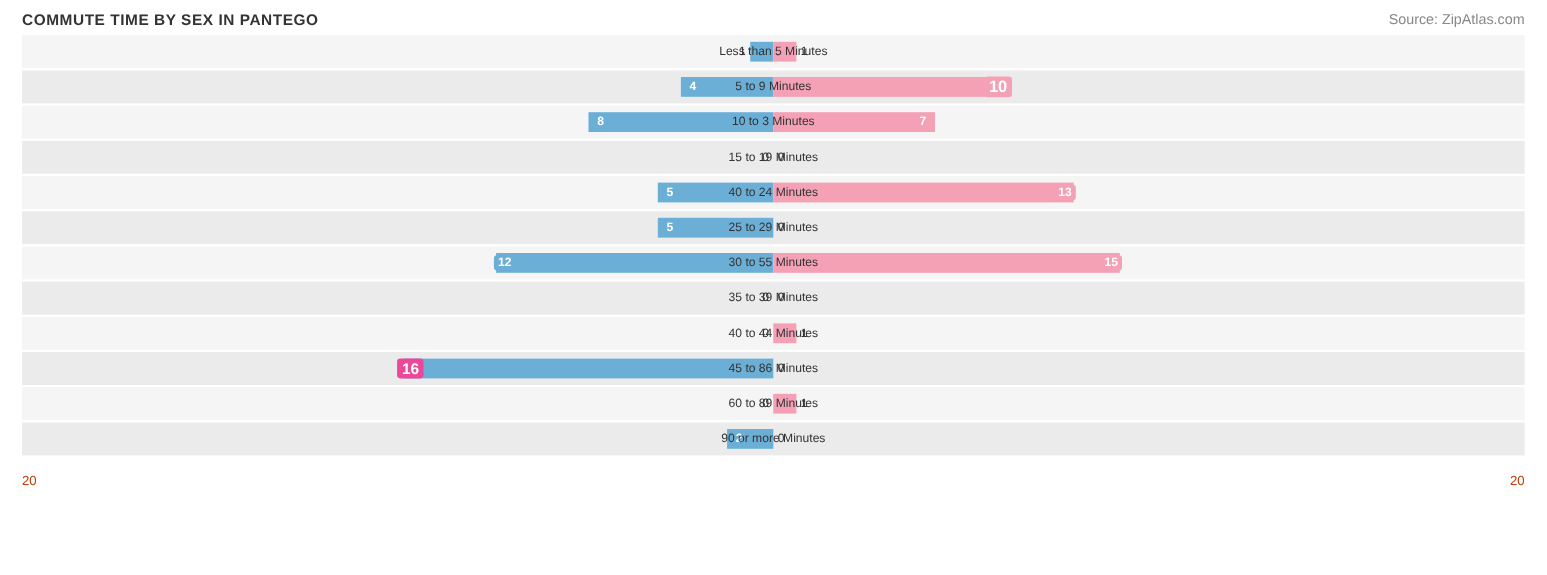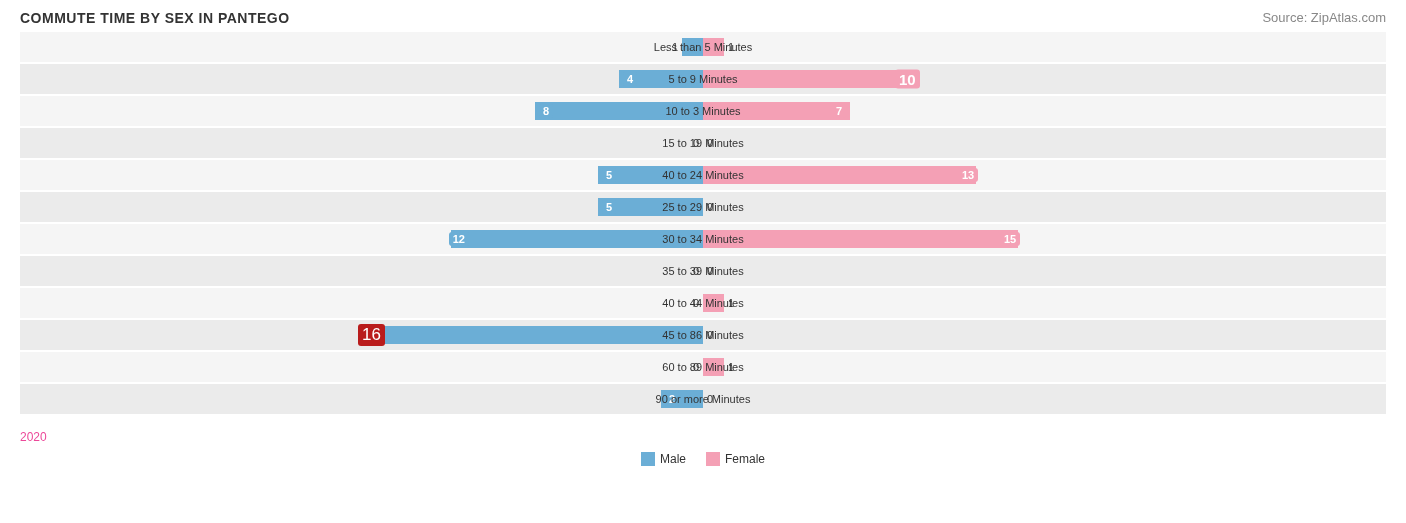--- a/index.html
+++ b/index.html
@@ -72,23 +72,24 @@
     .bar-female {
       position: absolute;
       height: 18px;
       background: #f4a0b5;
       top: 50%;
       transform: translateY(-50%);
       left: 50%;
     }
     .axis-bottom {
       display: flex;
+      justify-content: space-between;
       margin-top: 8px;
       font-size: 12px;
-      color: #ec4899;
+      color: #c2410c;
       padding: 0 0px;
     }
     .legend {
       display: flex;
       justify-content: center;
       align-items: center;
       gap: 20px;
       margin-top: 8px;
       font-size: 12px;
       color: #333;
@@ -150,21 +151,21 @@
       <div class="row">
         <div class="bar-male" style="width: 105px; background: rgb(107, 174, 214);"></div>
         <div class="bar-female" style="width: 0px; background: rgb(244, 160, 181);"></div>
         <span class="label-center">25 to 29 Minutes</span>
         <span style="position: absolute; font-size: 11px; top: 50%; transform: translateY(-50%); white-space: nowrap; color: rgb(255, 255, 255); right: calc(50% + 87px); font-weight: bold; background: rgb(107, 174, 214); padding: 1px 4px; border-radius: 3px;">5</span>
         <span style="position: absolute; font-size: 11px; top: 50%; transform: translateY(-50%); white-space: nowrap; color: rgb(51, 51, 51); left: calc(50% + 4px);">0</span>
       </div>
       <div class="row">
         <div class="bar-male" style="width: 252px; background: rgb(107, 174, 214);"></div>
         <div class="bar-female" style="width: 315px; background: rgb(244, 160, 181);"></div>
-        <span class="label-center">30 to 34 Minutes</span>
+        <span class="label-center">30 to 55 Minutes</span>
         <span style="position: absolute; font-size: 11px; top: 50%; transform: translateY(-50%); white-space: nowrap; color: rgb(255, 255, 255); right: calc(50% + 234px); font-weight: bold; background: rgb(107, 174, 214); padding: 1px 4px; border-radius: 3px;">12</span>
         <span style="position: absolute; font-size: 11px; top: 50%; transform: translateY(-50%); white-space: nowrap; color: rgb(255, 255, 255); left: calc(50% + 297px); font-weight: bold; background: rgb(244, 160, 181); padding: 1px 4px; border-radius: 3px;">15</span>
       </div>
       <div class="row">
         <div class="bar-male" style="width: 0px; background: rgb(107, 174, 214);"></div>
         <div class="bar-female" style="width: 0px; background: rgb(244, 160, 181);"></div>
         <span class="label-center">35 to 39 Minutes</span>
         <span style="position: absolute; font-size: 11px; top: 50%; transform: translateY(-50%); white-space: nowrap; color: rgb(51, 51, 51); right: calc(50% + 4px);">0</span>
         <span style="position: absolute; font-size: 11px; top: 50%; transform: translateY(-50%); white-space: nowrap; color: rgb(51, 51, 51); left: calc(50% + 4px);">0</span>
       </div>
@@ -172,21 +173,21 @@
         <div class="bar-male" style="width: 0px; background: rgb(107, 174, 214);"></div>
         <div class="bar-female" style="width: 21px; background: rgb(244, 160, 181);"></div>
         <span class="label-center">40 to 44 Minutes</span>
         <span style="position: absolute; font-size: 11px; top: 50%; transform: translateY(-50%); white-space: nowrap; color: rgb(51, 51, 51); right: calc(50% + 4px);">0</span>
         <span style="position: absolute; font-size: 11px; top: 50%; transform: translateY(-50%); white-space: nowrap; color: rgb(51, 51, 51); left: calc(50% + 25px);">1</span>
       </div>
       <div class="row">
         <div class="bar-male" style="width: 336px; background: rgb(107, 174, 214);"></div>
         <div class="bar-female" style="width: 0px; background: rgb(244, 160, 181);"></div>
         <span class="label-center">45 to 86 Minutes</span>
-        <span style="position: absolute; font-size: 17px; top: 50%; transform: translateY(-50%); white-space: nowrap; color: rgb(255, 255, 255); right: calc(50% + 318px); font-weight: normal; background: #b91c1c; padding: 1px 4px; border-radius: 3px;">16</span>
+        <span style="position: absolute; font-size: 14px; top: 50%; transform: translateY(-50%); white-space: nowrap; color: rgb(255, 255, 255); right: calc(50% + 318px); font-weight: bold; background: #ec4899; padding: 1px 4px; border-radius: 3px;">16</span>
         <span style="position: absolute; font-size: 11px; top: 50%; transform: translateY(-50%); white-space: nowrap; color: rgb(51, 51, 51); left: calc(50% + 4px);">0</span>
       </div>
       <div class="row">
         <div class="bar-male" style="width: 0px; background: rgb(107, 174, 214);"></div>
         <div class="bar-female" style="width: 21px; background: rgb(244, 160, 181);"></div>
         <span class="label-center">60 to 89 Minutes</span>
         <span style="position: absolute; font-size: 11px; top: 50%; transform: translateY(-50%); white-space: nowrap; color: rgb(51, 51, 51); right: calc(50% + 4px);">0</span>
         <span style="position: absolute; font-size: 11px; top: 50%; transform: translateY(-50%); white-space: nowrap; color: rgb(51, 51, 51); left: calc(50% + 25px);">1</span>
       </div>
       <div class="row">
@@ -196,23 +197,13 @@
         <span style="position: absolute; font-size: 11px; top: 50%; transform: translateY(-50%); white-space: nowrap; color: rgb(255, 255, 255); right: calc(50% + 24px); font-weight: bold; background: rgb(107, 174, 214); padding: 1px 4px; border-radius: 3px;">2</span>
         <span style="position: absolute; font-size: 11px; top: 50%; transform: translateY(-50%); white-space: nowrap; color: rgb(51, 51, 51); left: calc(50% + 4px);">0</span>
       </div>
     </div>
 
   <div class="axis-bottom">
     <span>20</span>
     <span>20</span>
   </div>
 
-  <div class="legend">
-    <div class="legend-item">
-      <div class="legend-box" style="background:#6baed6;"></div>
-      <span>Male</span>
-    </div>
-    <div class="legend-item">
-      <div class="legend-box" style="background:#f4a0b5;"></div>
-      <span>Female</span>
-    </div>
-  </div>
 </div>
 
 </body></html>

